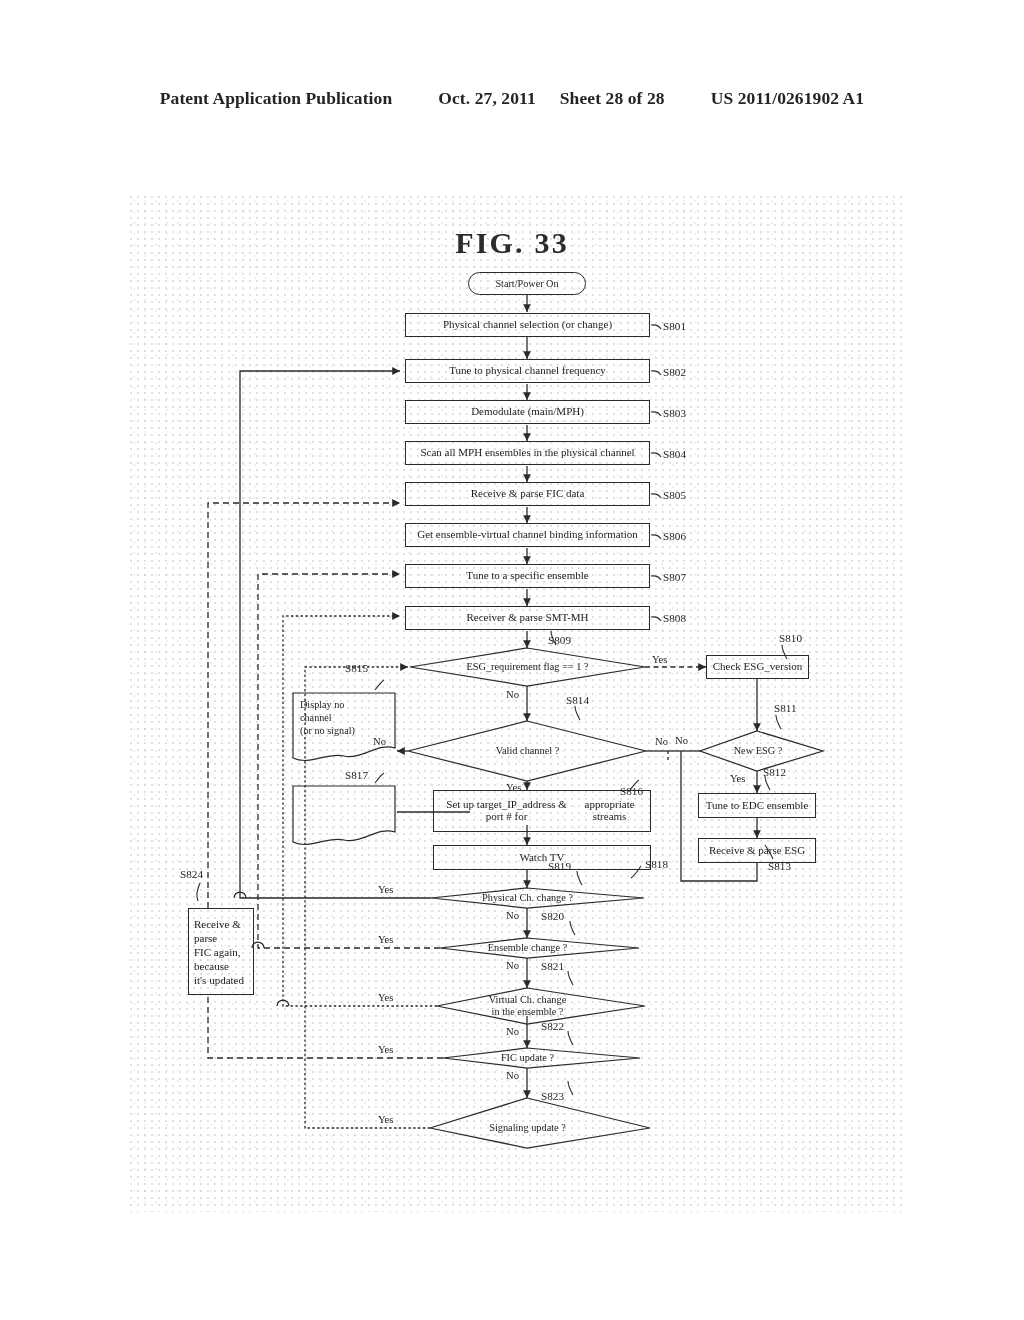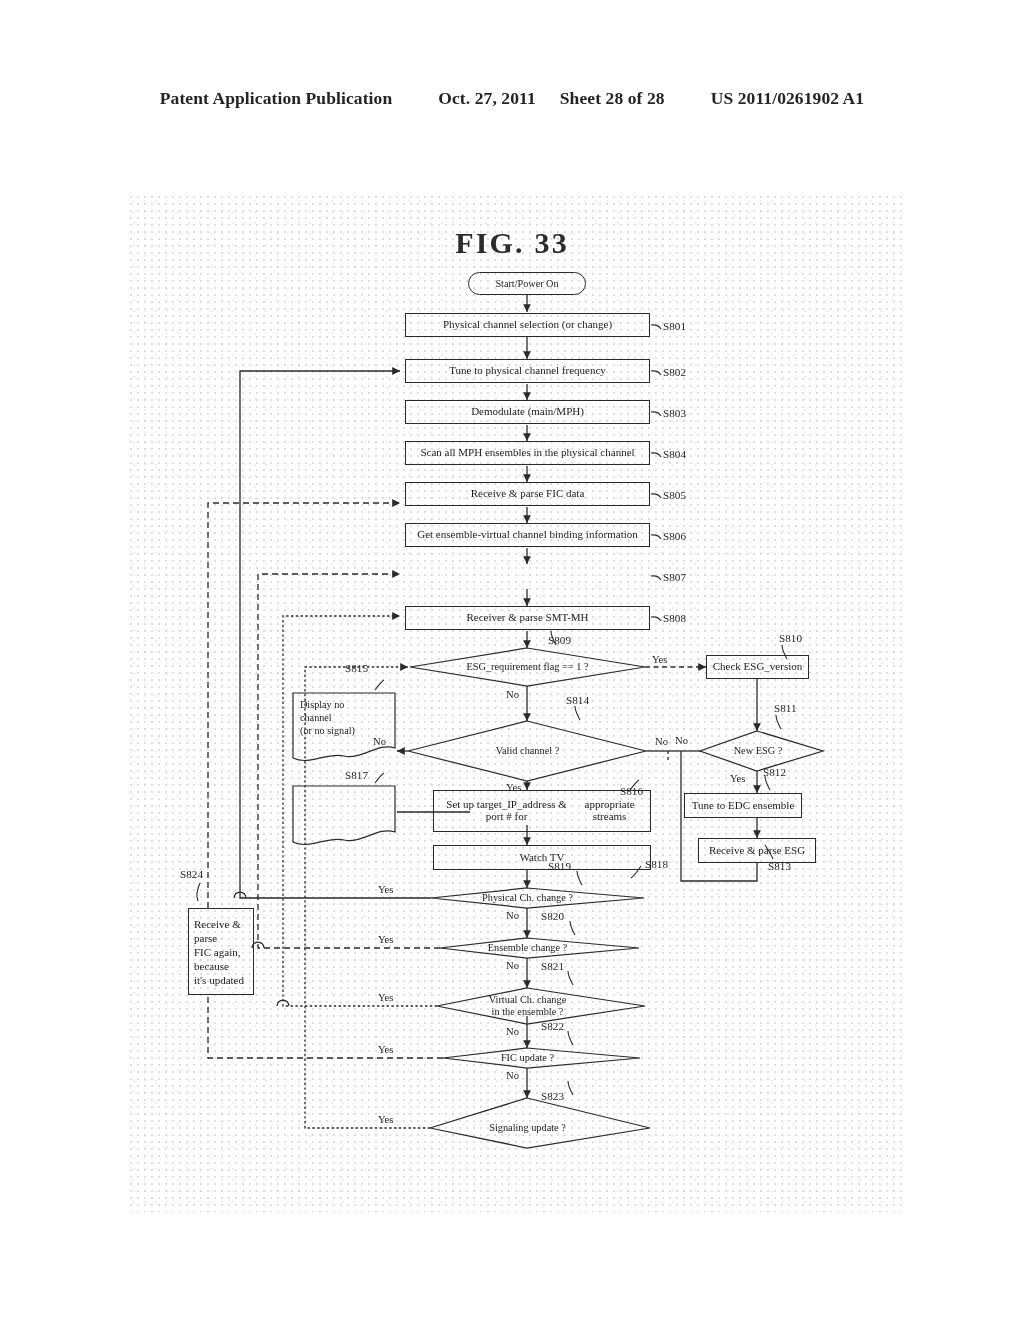--- a/index.html
+++ b/index.html
@@ -253,39 +253,40 @@
 
     <div class="node proc" style="left:405px;top:441px;width:245px;height:24px;">Scan all MPH ensembles in the physical channel</div>
     <div class="ref" style="left:663px;top:448px;">S804</div>
 
     <div class="node proc" style="left:405px;top:482px;width:245px;height:24px;">Receive &amp; parse FIC data</div>
     <div class="ref" style="left:663px;top:489px;">S805</div>
 
     <div class="node proc" style="left:405px;top:523px;width:245px;height:24px;">Get ensemble-virtual channel binding information</div>
     <div class="ref" style="left:663px;top:530px;">S806</div>
 
+    <div class="node proc" style="left:405px;top:564px;width:245px;height:24px;">Tune to a specific ensemble</div>
     <div class="ref" style="left:663px;top:571px;">S807</div>
 
     <div class="node proc" style="left:405px;top:606px;width:245px;height:24px;">Receiver &amp; parse SMT-MH</div>
     <div class="ref" style="left:663px;top:612px;">S808</div>
 
     <div class="node dec" style="left:430px;top:657px;width:195px;height:20px;">ESG_requirement flag == 1 ?</div>
     <div class="ref" style="left:548px;top:634px;">S809</div>
     <div class="blabel" style="left:652px;top:654px;">Yes</div>
     <div class="blabel" style="left:506px;top:689px;">No</div>
 
     <div class="node proc" style="left:706px;top:655px;width:103px;height:24px;">Check ESG_version</div>
     <div class="ref" style="left:779px;top:632px;">S810</div>
 
     <div class="node dec" style="left:712px;top:742px;width:92px;height:18px;">New ESG ?</div>
     <div class="ref" style="left:774px;top:702px;">S811</div>
     <div class="blabel" style="left:675px;top:735px;">No</div>
     <div class="blabel" style="left:730px;top:773px;">Yes</div>
 
-    <div class="node proc" style="left:684px;top:793px;width:118px;height:25px;">Tune to EDC ensemble</div>
+    <div class="node proc" style="left:698px;top:793px;width:118px;height:25px;">Tune to EDC ensemble</div>
     <div class="ref" style="left:763px;top:766px;">S812</div>
 
     <div class="node proc" style="left:698px;top:838px;width:118px;height:25px;">Receive &amp; parse ESG</div>
     <div class="ref" style="left:768px;top:860px;">S813</div>
 
     <div class="node dec" style="left:455px;top:742px;width:145px;height:18px;">Valid channel ?</div>
     <div class="ref" style="left:545px;top:694px;padding-left:21px;">S814</div>
     <div class="blabel" style="left:373px;top:736px;">No</div>
     <div class="blabel" style="left:655px;top:736px;">No</div>
     <div class="blabel" style="left:506px;top:782px;">Yes</div>

